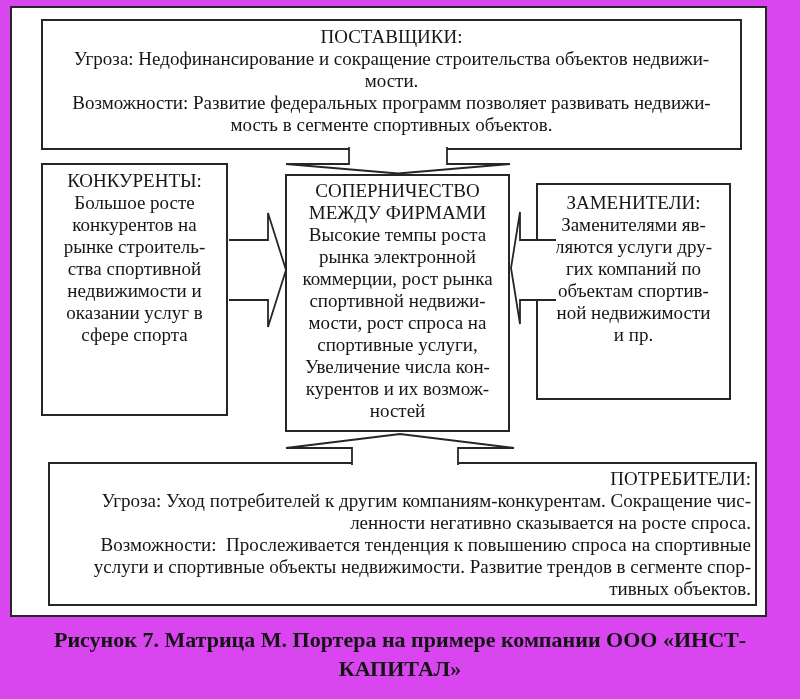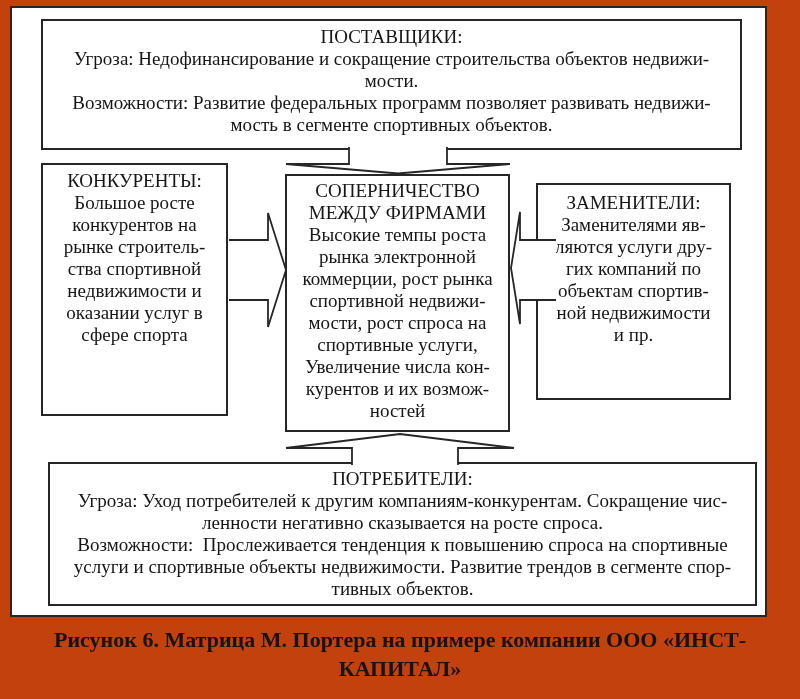--- a/index.html
+++ b/index.html
@@ -10,21 +10,21 @@
   body {
     width: 800px;
     height: 699px;
     font-family: "Liberation Serif", "DejaVu Serif", serif;
     color: #161616;
   }
   .page {
     position: relative;
     width: 800px;
     height: 699px;
-    background: #c2410c;
+    background: #d946ef;
     overflow: hidden;
   }
   .outer-frame {
     position: absolute;
     left: 10px;
     top: 6px;
     width: 757px;
     height: 611px;
     border: 2px solid #262626;
     box-sizing: border-box;
@@ -58,20 +58,21 @@
   }
   .box-substitutes {
     left: 536px; top: 183px;
     width: 195px; height: 217px;
     padding: 7px 4px 0 4px;
   }
   .box-consumers {
     left: 48px; top: 462px;
     width: 709px; height: 144px;
     padding: 4px 4px 0 4px;
+    text-align: right;
   }
   .arrows-layer {
     position: absolute;
     left: 0; top: 0;
     width: 800px;
     height: 699px;
   }
   .arrow {
     fill: #ffffff;
     stroke: #262626;
@@ -144,16 +145,16 @@
 
     <path class="arrow" d="M349,147 L349,164 L286,164 L398,173.5 L510,164 L447,164 L447,147"></path>
 
     <path class="arrow" d="M352,465 L352,448 L286,448 L400,434 L514,448 L458,448 L458,465"></path>
 
     <path class="arrow" d="M229,240 L268,240 L268,213 L286,270 L268,327 L268,300 L229,300"></path>
 
     <path class="arrow" d="M556,240 L520,240 L520,212 L511,268 L520,324 L520,300 L556,300"></path>
   </svg>
 
-  <div class="caption">Рисунок 6. Матрица М. Портера на примере компании ООО «ИНСТ-
+  <div class="caption">Рисунок 7. Матрица М. Портера на примере компании ООО «ИНСТ-
 КАПИТАЛ»</div>
 
 </div>
 
 </body></html>

